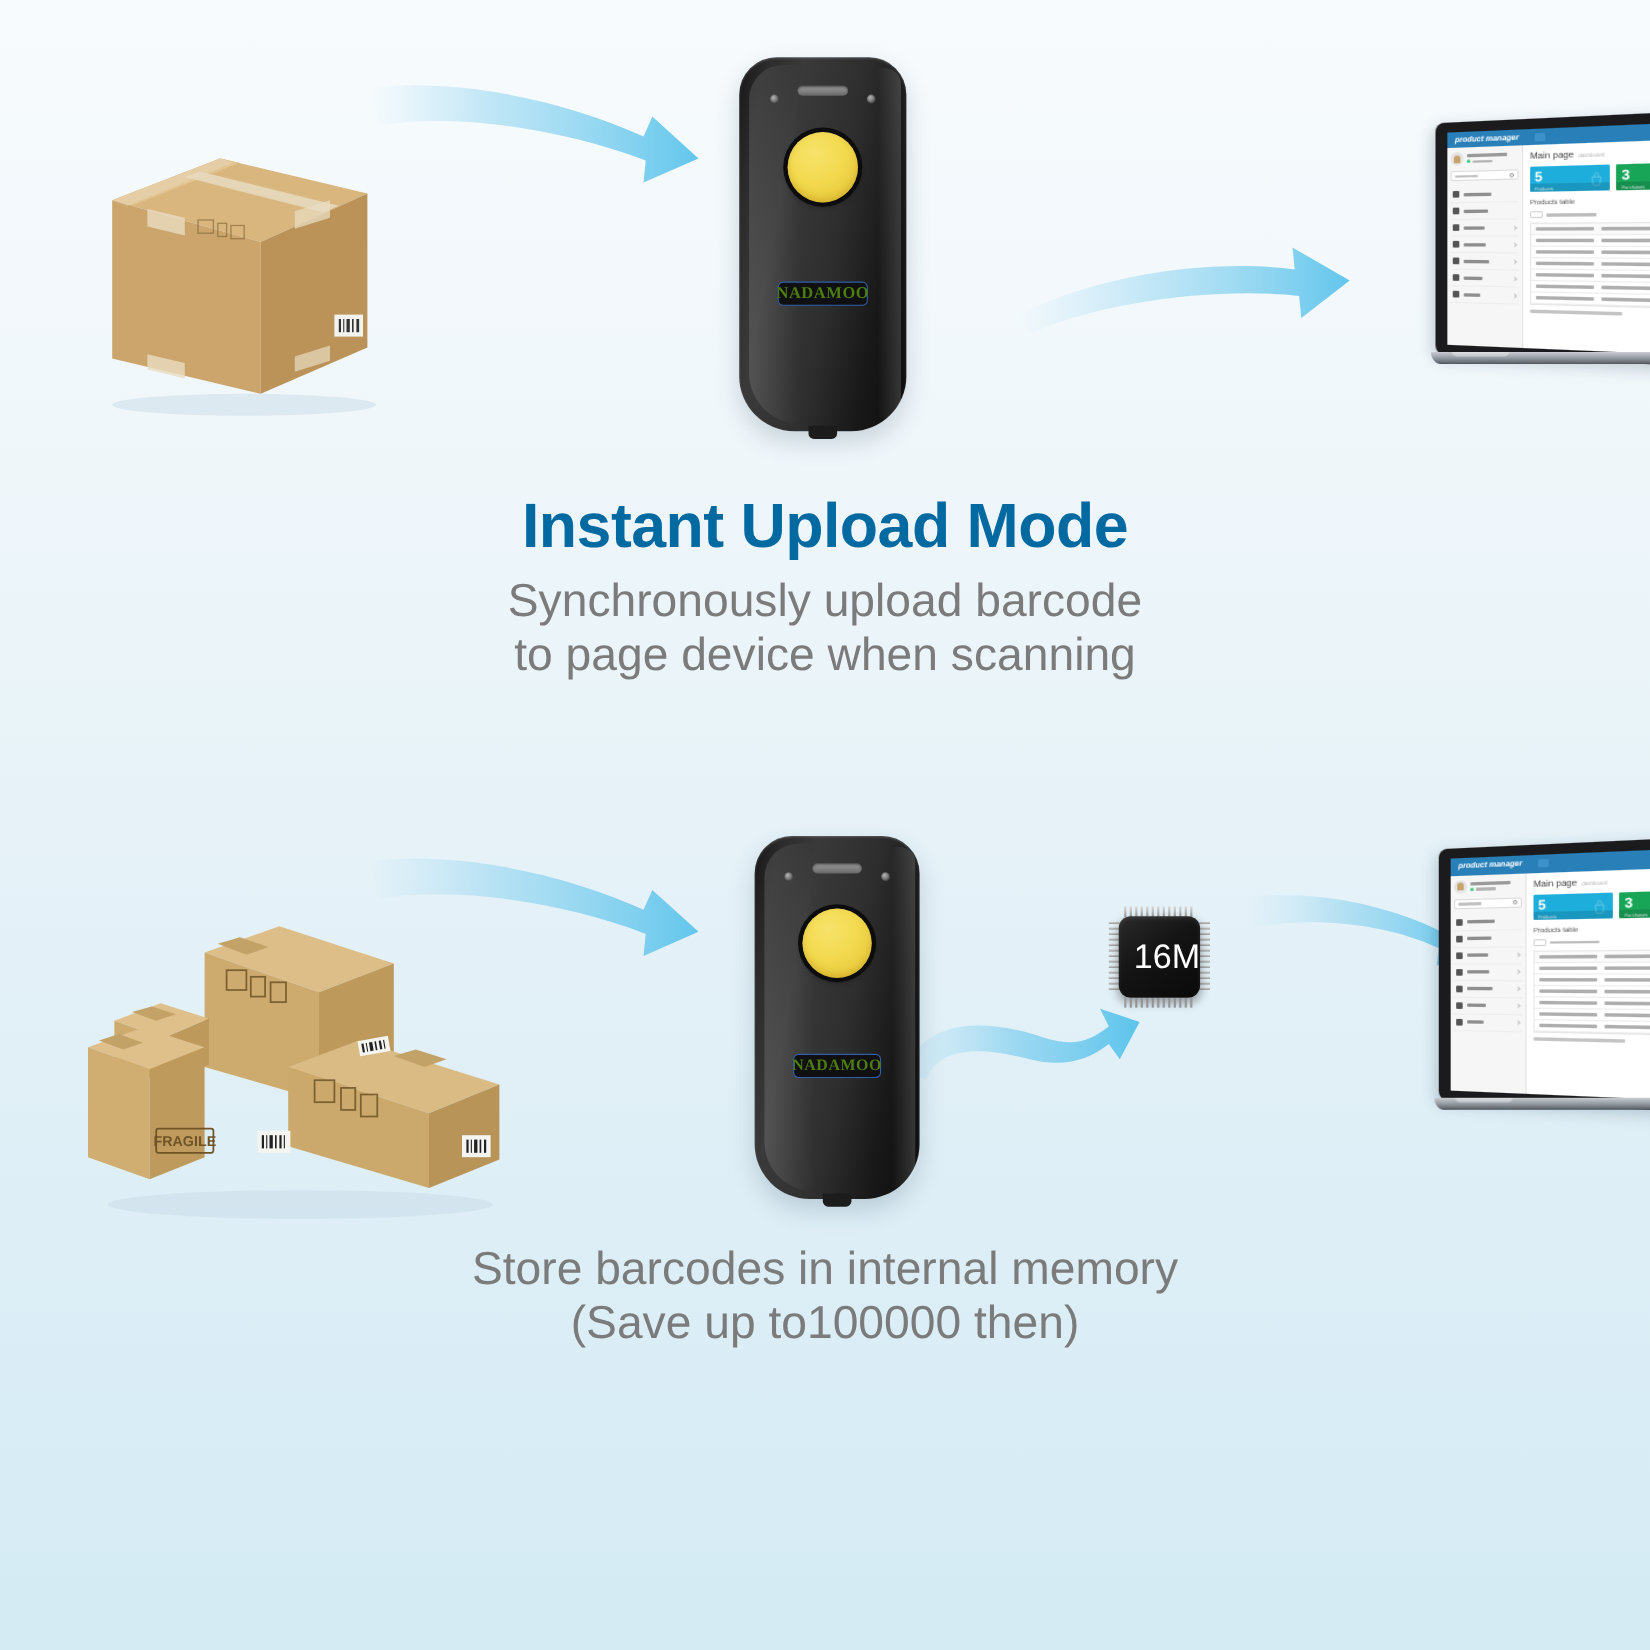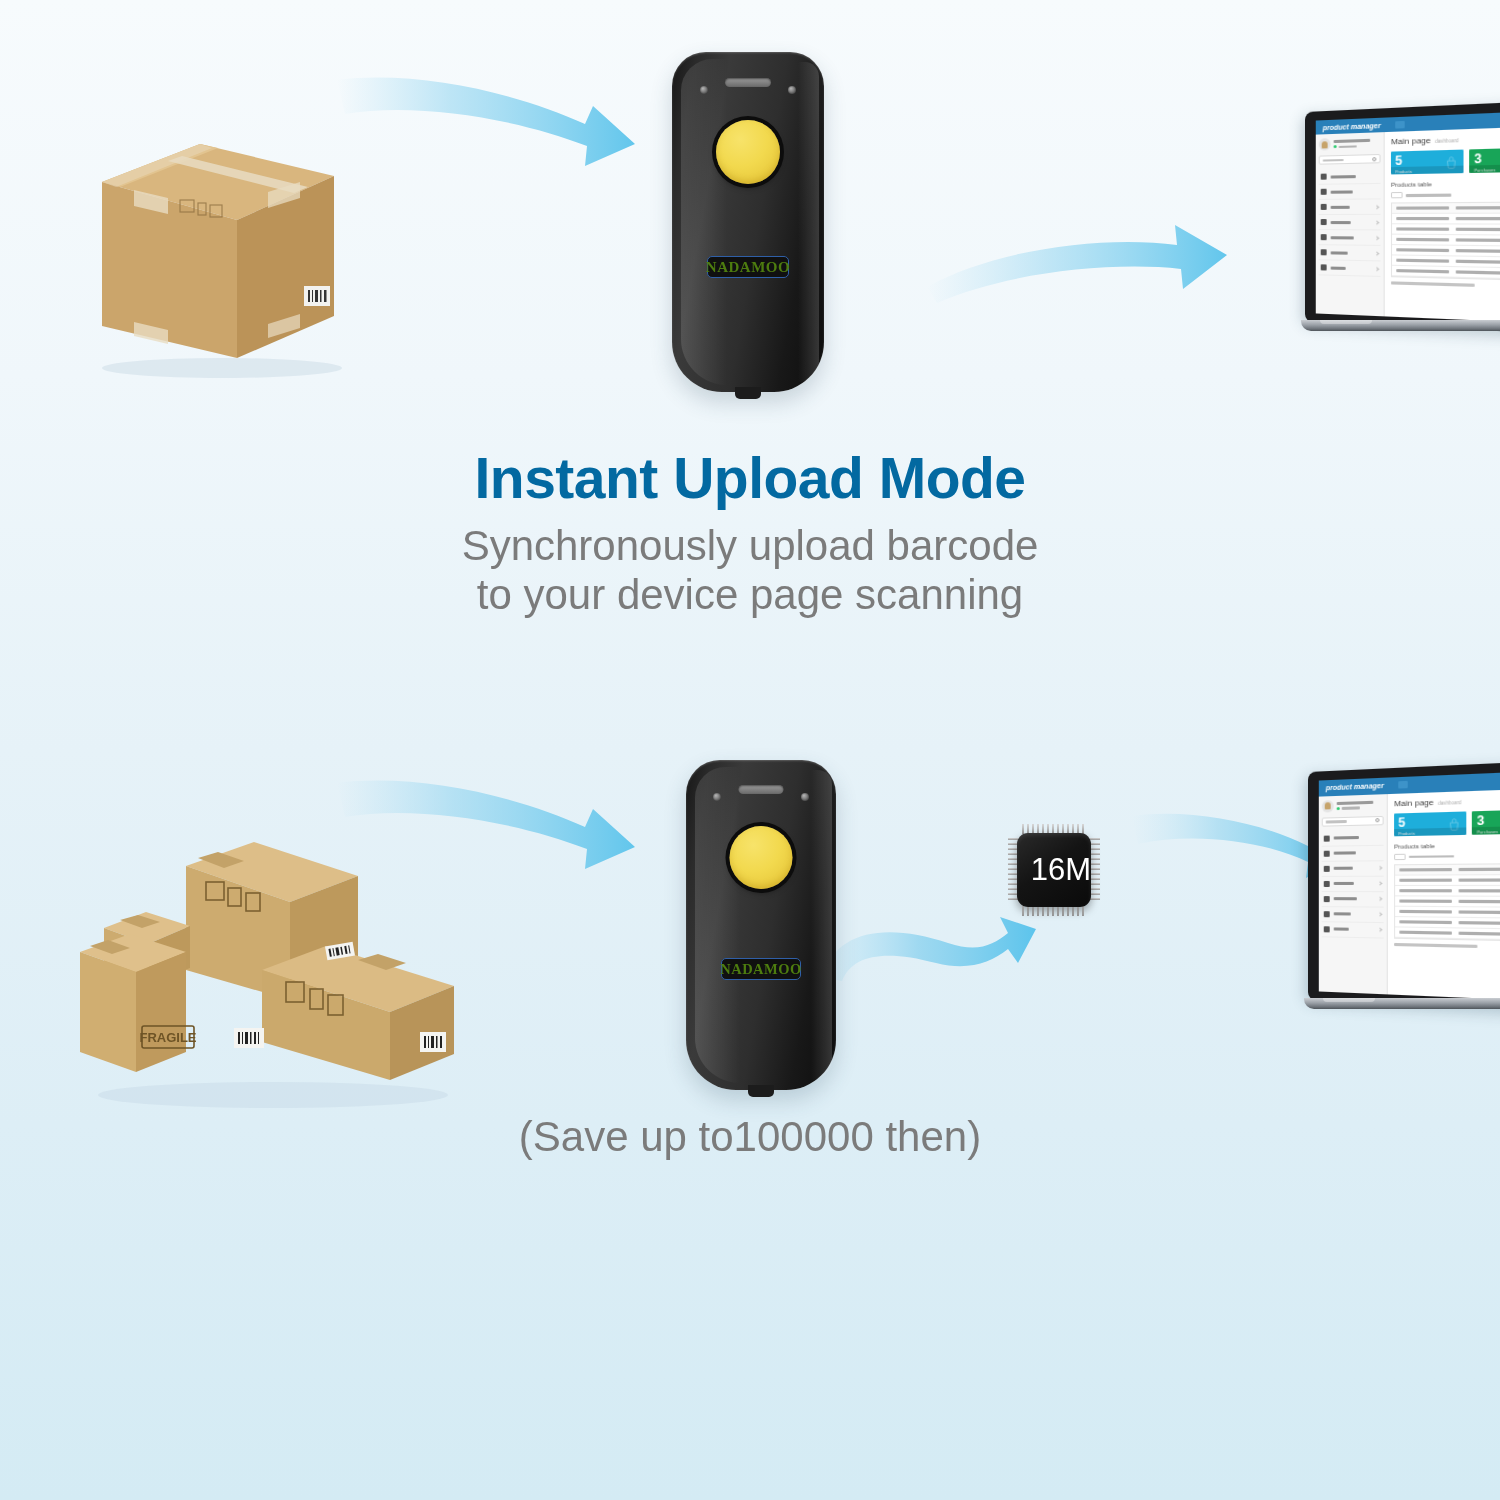--- a/index.html
+++ b/index.html
@@ -401,21 +401,21 @@
           </div>
         </div>
       </div>
     </div>
     <div class="laptop-base" style="left:-4px; top:208px; width:238px; height:11px;"></div>
   </div>
 
   <div class="caption cap-1" style="top:450px;">
     <h2>Instant Upload Mode</h2>
     <p>Synchronously upload barcode</p>
-    <p style="margin-top:0;">to your device page scanning</p>
+    <p style="margin-top:0;">to page device when scanning</p>
   </div>
 
   <svg class="arrow" style="left:58px; top:820px; width:420px; height:290px;" viewBox="0 0 420 290">
     <ellipse cx="215" cy="275" rx="175" ry="13" fill="#b9cedd" opacity="0.3"></ellipse>
 
     <polygon points="128,46 196,22 300,56 232,82" fill="#ddbe88"></polygon>
     <polygon points="128,46 232,82 232,180 128,150" fill="#cdab6f"></polygon>
     <polygon points="232,82 300,56 300,152 232,180" fill="#bd995c"></polygon>
     <polygon points="140,38 160,32 186,41 166,48" fill="#c3a268"></polygon>
     <g opacity="0.85" fill="none" stroke="#6e5426" stroke-width="1.6">
@@ -680,16 +680,17 @@
               <div class="tbl-f"></div>
             </div>
           </div>
         </div>
       </div>
     </div>
     <div class="laptop-base" style="left:-4px; top:226px; width:238px; height:11px;"></div>
   </div>
 
   <div class="caption cap-2" style="top:1112px;">
+    <p>Store barcodes in internal memory</p>
     <p style="margin-top:0;">(Save up to100000 then)</p>
   </div>
 
 </div>
 
 </body></html>

